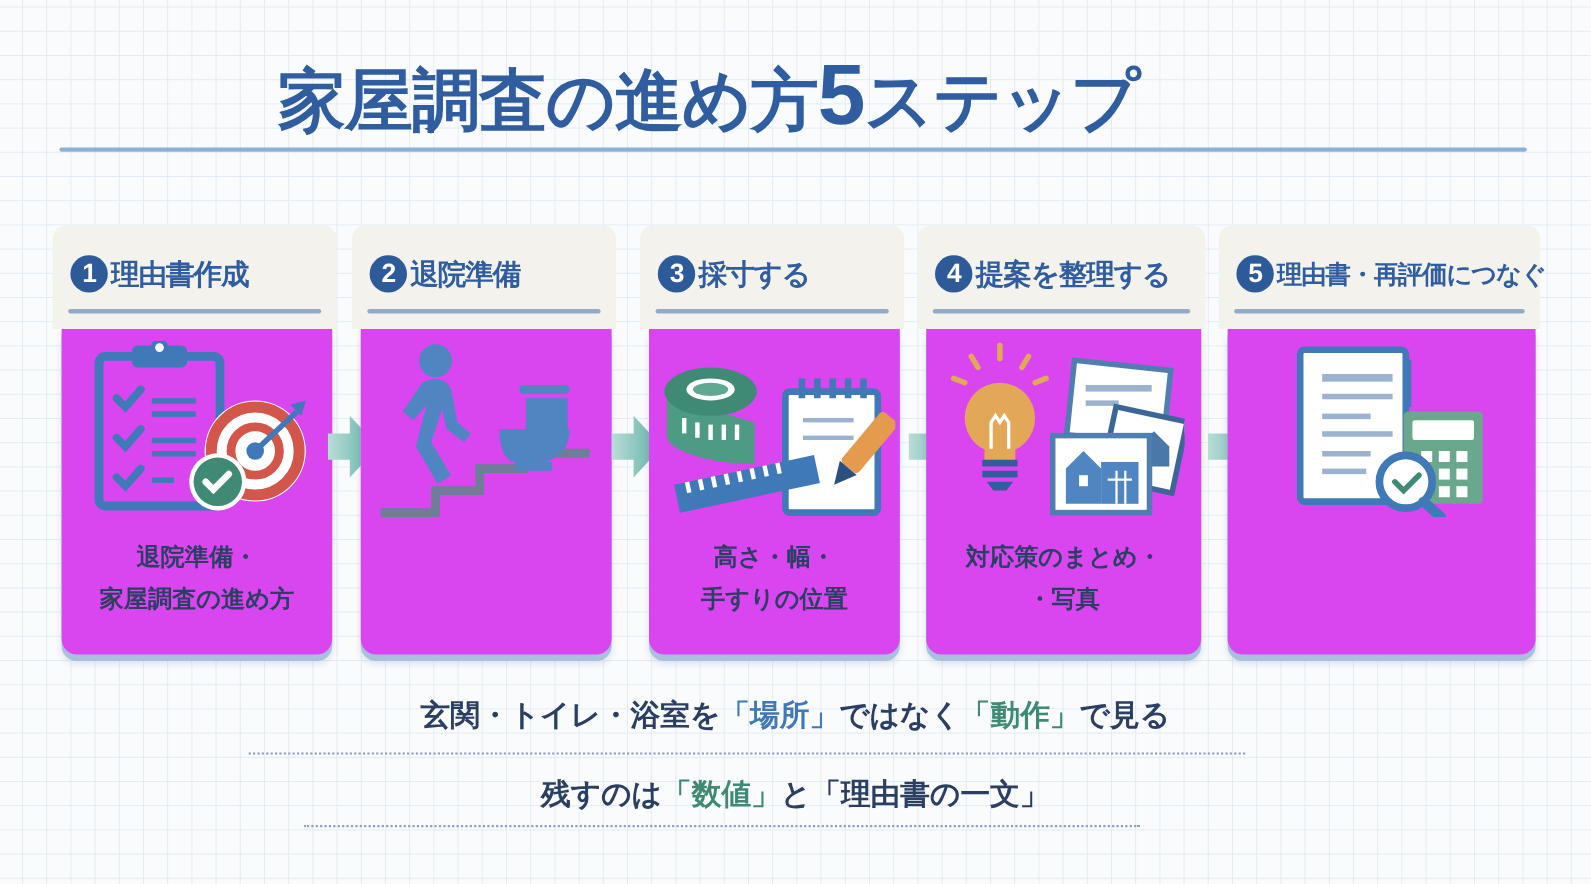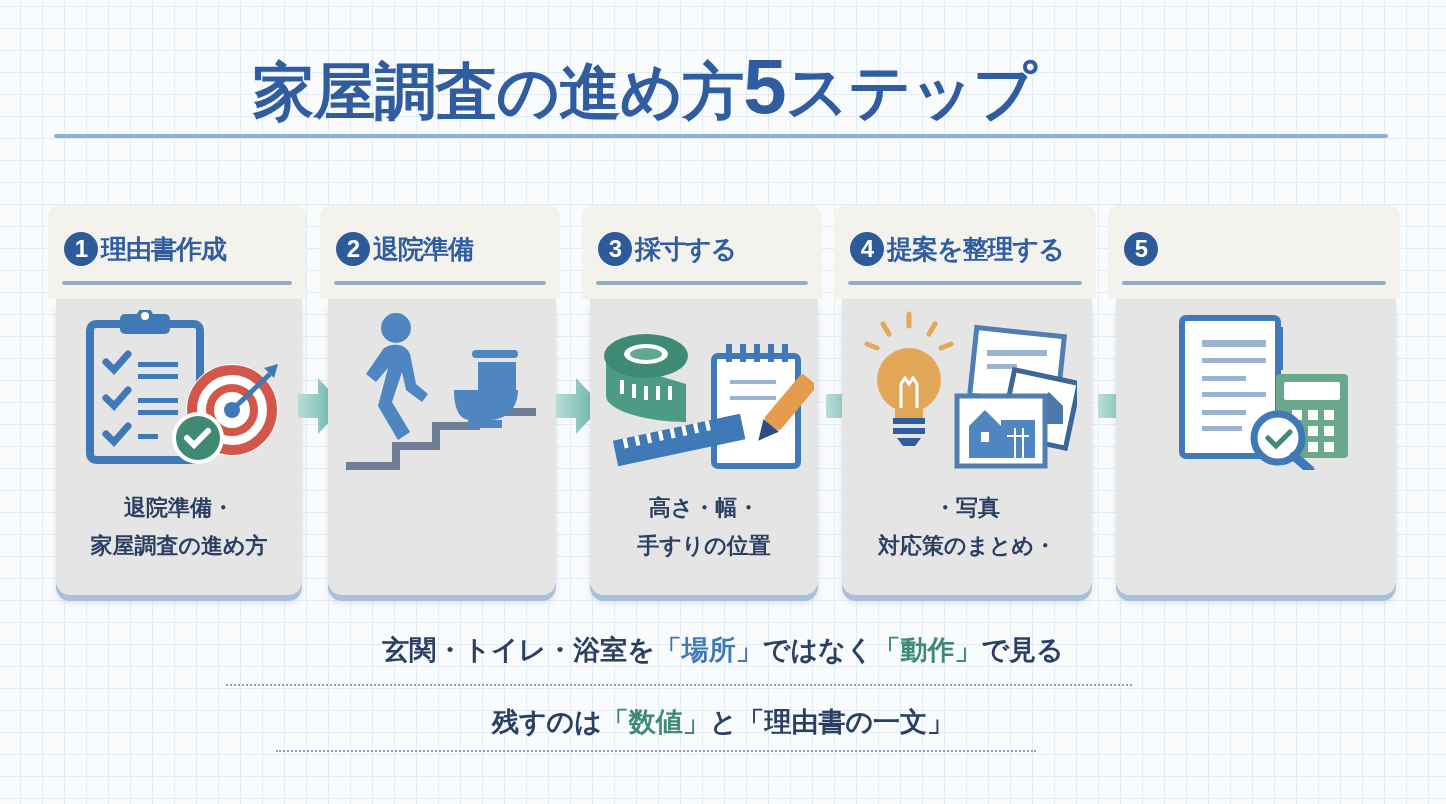--- a/index.html
+++ b/index.html
@@ -34,21 +34,21 @@
   }
   .badge{
     display:inline-flex;align-items:center;justify-content:center;
     width:34px;height:34px;border-radius:50%;background:#2d5a98;color:#fff;
     font-weight:bold;font-size:24px;margin-right:3px;flex:0 0 34px;
     font-family:"Liberation Sans",sans-serif;
   }
   .card-head .rule{position:absolute;left:14px;right:14px;top:76px;height:4px;background:#92acc8;border-radius:2px;}
   .card-body{
     position:absolute;left:8px;right:4px;top:94px;bottom:0;
-    background:#e5e5e5;border-radius:0 0 14px 14px;
+    background:#d946ef;border-radius:0 0 14px 14px;
     box-shadow:0 6px 0 #a9c0dc, 0 8px 6px rgba(90,120,160,.18);
   }
   .icon-area{position:absolute;left:0;right:0;top:6px;height:170px;display:flex;align-items:center;justify-content:center;}
   .desc{
     position:absolute;left:0;right:0;top:190px;text-align:center;
     color:#2b3f62;font-weight:bold;font-size:22px;line-height:38px;
   }
   .arrow{position:absolute;top:378px;width:46px;height:56px;}
 
   .note{position:absolute;left:0;width:1446px;text-align:center;color:#2b3f62;font-weight:bold;font-size:27px;}
@@ -239,34 +239,35 @@
         <rect x="150" y="66" width="66" height="66" fill="#fff" stroke="#3b6697" stroke-width="5" transform="rotate(12 183 99)"></rect>
         <path d="M178 96l14-14 14 14v18h-28z" fill="#4a78a8"></path>
         <rect x="100" y="86" width="88" height="70" fill="#fff" stroke="#4f7fb0" stroke-width="5"></rect>
         <path d="M112 116l16-16 16 16v32h-32z" fill="#4f86c2"></path>
         <rect x="144" y="110" width="34" height="38" fill="#4f86c2"></rect>
         <rect x="124" y="122" width="8" height="10" fill="#fff"></rect>
         <path d="M150 126h22M158 118v30M166 118v30" stroke="#fff" stroke-width="2"></path>
       </svg>
     </div>
     <div class="desc">
+      <div>対応策のまとめ・</div>
       <div>・写真</div>
-      <div>対応策のまとめ・</div>
     </div>
   </div>
 </div>
 
 <svg class="arrow" style="left:1098px;" viewBox="0 0 46 56">
     <path d="M0 16h20V0l26 28-26 28V40H0z" fill="url(#ag)"></path>
   </svg>
 
 <div class="card" style="left:1108px;width:292px;">
   <div class="card-head">
     <div class="label" style="font-size:23px;">
         <span class="badge">5</span>
+        <span>理由書・再評価につなぐ</span>
       </div>
     <div class="rule"></div>
   </div>
   <div class="card-body">
     <div class="icon-area">
       <svg width="200" height="160" viewBox="0 0 200 160">
         <path d="M96 20h28v40" stroke="#3f79b8" stroke-width="6" fill="none"></path>
         <rect x="26" y="8" width="96" height="138" rx="4" fill="#fff" stroke="#3f79b8" stroke-width="6"></rect>
         <g fill="#9cb3d0">
             <rect x="46" y="30" width="64" height="7"></rect>

